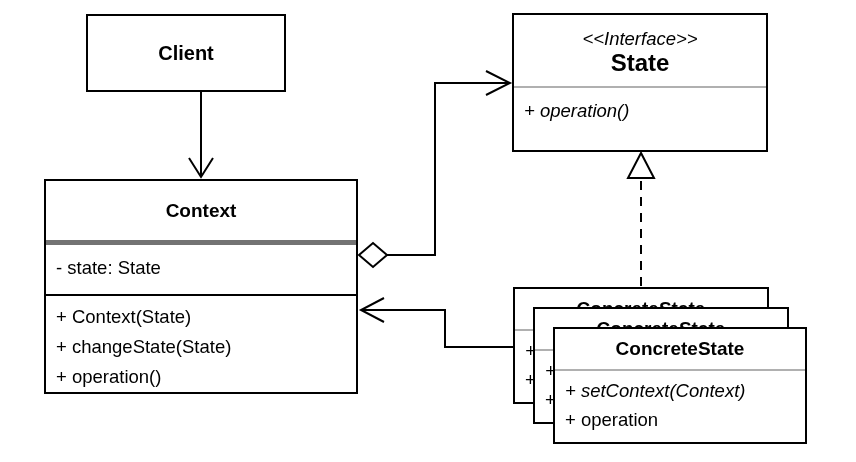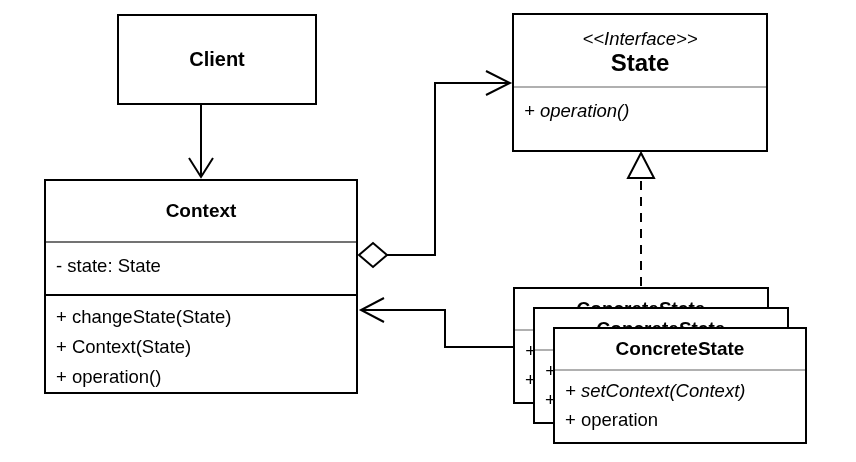--- a/index.html
+++ b/index.html
@@ -23,40 +23,40 @@
   }
   .uml-box {
     position: absolute;
     box-sizing: border-box;
     background: #ffffff;
     border: 2px solid #000000;
     display: flex;
     flex-direction: column;
     color: #000000;
   }
-  .box-client { left: 117px; top: 14px;  width: 200px; height: 91px;  z-index: 1; }
+  .box-client { left: 86px; top: 14px;  width: 200px; height: 78px;  z-index: 1; }
   .box-context{ left: 44px;  top: 179px; width: 314px; height: 215px; z-index: 1; }
   .box-state  { left: 512px; top: 13px;  width: 256px; height: 139px; z-index: 1; }
   .box-cs-back  { left: 513px; top: 287px; width: 256px; height: 117px; z-index: 2; }
   .box-cs-middle{ left: 533px; top: 307px; width: 256px; height: 117px; z-index: 3; }
   .box-cs-front { left: 553px; top: 327px; width: 254px; height: 117px; z-index: 4; }
 
   .title-center {
     display: flex;
     align-items: center;
     justify-content: center;
     font-weight: bold;
     font-size: 19px;
   }
   .box-client .title-center { flex: 1; font-size: 20px; }
 
   .c-title  { height: 65px; }
   .c-attrs  {
     height: 57px;
-    border-top: 2px solid #737373;
+    border-top: 5px solid #737373;
     box-sizing: border-box;
     padding: 12px 10px 0 10px;
     font-size: 18.5px;
   }
   .c-methods{
     flex: 1;
     border-top: 2px solid #000000;
     box-sizing: border-box;
     padding: 6px 10px 0 10px;
     font-size: 18.5px;
@@ -118,22 +118,22 @@
   <div class="uml-box box-client">
     <div class="title-center">Client</div>
   </div>
 
   <div class="uml-box box-context">
     <div class="c-title title-center">Context</div>
     <div class="c-attrs">
       <div class="attr-line">- state: State</div>
     </div>
     <div class="c-methods">
+      <div class="method-line">+ Context(State)</div>
       <div class="method-line">+ changeState(State)</div>
-      <div class="method-line">+ Context(State)</div>
       <div class="method-line">+ operation()</div>
     </div>
   </div>
 
   <div class="uml-box box-state">
     <div class="s-title">
       <div class="s-stereotype">&lt;&lt;Interface&gt;&gt;</div>
       <div class="s-name">State</div>
     </div>
     <div class="s-body">

